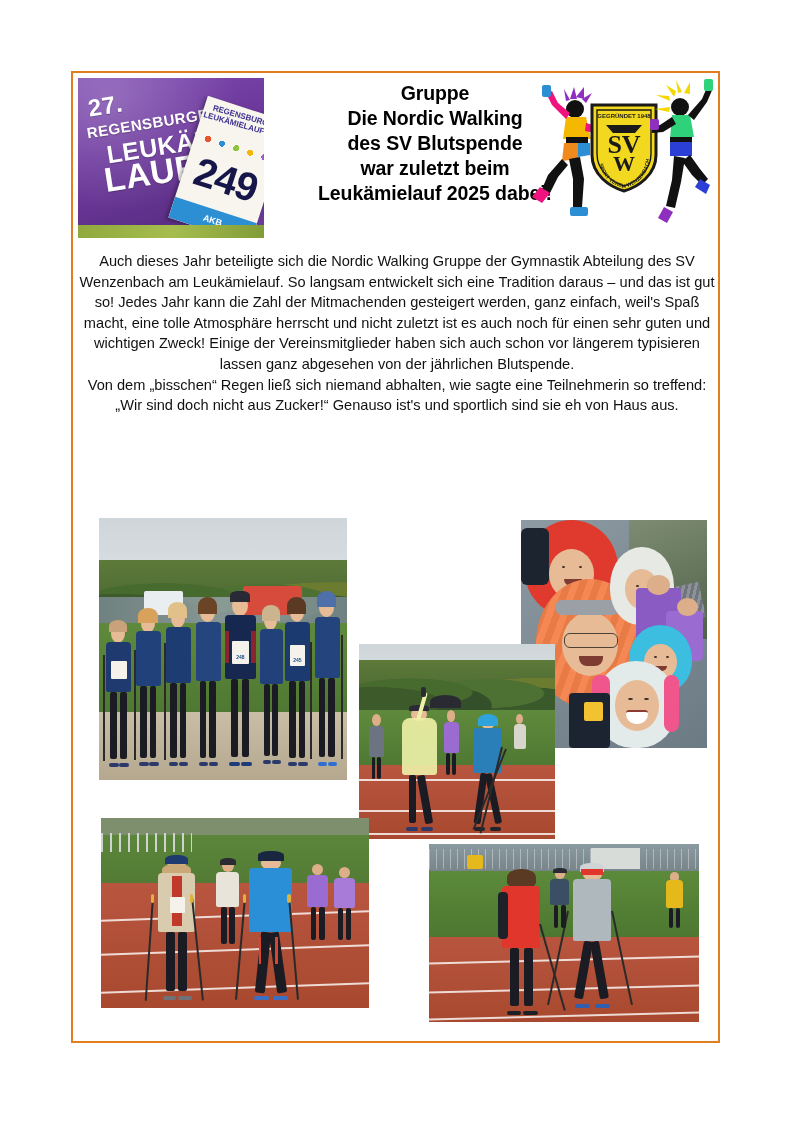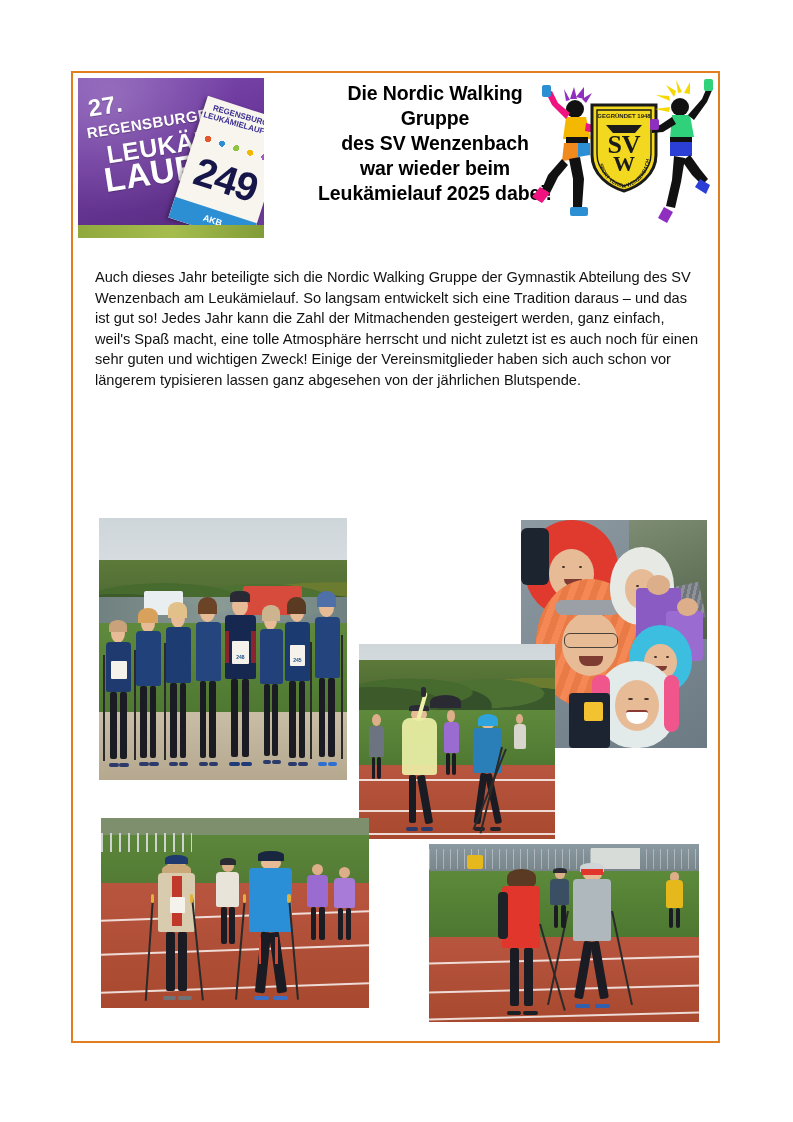--- a/index.html
+++ b/index.html
@@ -90,21 +90,21 @@
   .title div{white-space:nowrap;}
   
   .headart{position:absolute;right:2px;top:6px;width:186px;height:158px;}
   .dancer{position:absolute;}
   .crestwrap{position:absolute;left:58px;top:22px;width:72px;height:92px;}
   
   .body-text{
     position:absolute;left:6px;top:178px;width:636px;
     font-size:14.6px;line-height:20.6px;color:#111;
   }
-  .body-text p{margin:16px;}
+  .body-text p{margin:0;text-align:center;}
   
   .photos{position:absolute;left:0;top:0;width:645px;height:968px;}
   .ph{position:absolute;overflow:hidden;background:#ccc;}
   
   .ph-group{left:26px;top:445px;width:248px;height:262px;}
   
   .ph-selfie{left:448px;top:447px;width:186px;height:228px;}
   
   .ph-track{left:286px;top:571px;width:196px;height:195px;}
   
@@ -162,24 +162,24 @@
         <div class="bib">
           <div class="bibtop">REGENSBURGER LEUKÄMIELAUF 2025</div>
           <div class="bibdeco"></div>
           <div class="bibnum">249</div>
           <div class="bibfoot">AKB</div>
         </div>
         <div class="greenstrip"></div>
       </div>
 
       <div class="title">
+        <div>Gruppe</div>
         <div>Die Nordic Walking</div>
-        <div>Gruppe</div>
-        <div>des SV Wenzenbach</div>
-        <div>war wieder beim</div>
+        <div>des SV Blutspende</div>
+        <div>war zuletzt beim</div>
         <div>Leukämielauf 2025 dabei!</div>
       </div>
 
       <div class="headart">
 
         <svg class="dancer" style="left:0px;top:4px;" width="72" height="148" viewBox="0 0 72 148">
           <g fill="#8E2FBF">
             <path d="M40 16 l4-12 3 12z"></path>
               <path d="M46 14 l8-10 0 12z"></path>
             <path d="M52 16 l10-6 -6 10z"></path>
@@ -233,20 +233,21 @@
           <path d="M40 76 l10 14 8 10 -6 6 -10 -10 -10 -14z" fill="#111"></path>
           <path d="M50 100 l10 6 -4 9 -11 -7z" fill="#2B3FD6"></path>
           <path d="M24 77 l-2 24 -6 26 9 2 6 -26 4 -24z" fill="#111"></path>
           <path d="M14 128 l-6 11 9 5 6 -11z" fill="#8E2FBF"></path>
         </svg>
       </div>
     </div>
 
     <div class="body-text">
       <p>Auch dieses Jahr beteiligte sich die Nordic Walking Gruppe der Gymnastik Abteilung des SV Wenzenbach am Leukämielauf. So langsam entwickelt sich eine Tradition daraus – und das ist gut so! Jedes Jahr kann die Zahl der Mitmachenden gesteigert werden, ganz einfach, weil's Spaß macht, eine tolle Atmosphäre herrscht und nicht zuletzt ist es auch noch für einen sehr guten und wichtigen Zweck! Einige der Vereinsmitglieder haben sich auch schon vor längerem typisieren lassen ganz abgesehen von der jährlichen Blutspende.</p>
+      <p>Von dem „bisschen“ Regen ließ sich niemand abhalten, wie sagte eine Teilnehmerin so treffend: „Wir sind doch nicht aus Zucker!“ Genauso ist's und sportlich sind sie eh von Haus aus.</p>
     </div>
 
     <div class="photos">
 
       <div class="ph ph-group">
         <div class="sky"></div>
         <div class="trees"></div>
         <div class="grass" style="top:40%;height:36%;"></div>
         <div style="position:absolute;left:0;bottom:0;width:100%;height:26%;background:linear-gradient(#c9bda6,#b5a88f);"></div>
         <div style="position:absolute;left:0;top:30%;width:100%;height:10%;background:linear-gradient(90deg,#7c8b96,#9aa6ad,#7c8b96);opacity:.8;"></div>

